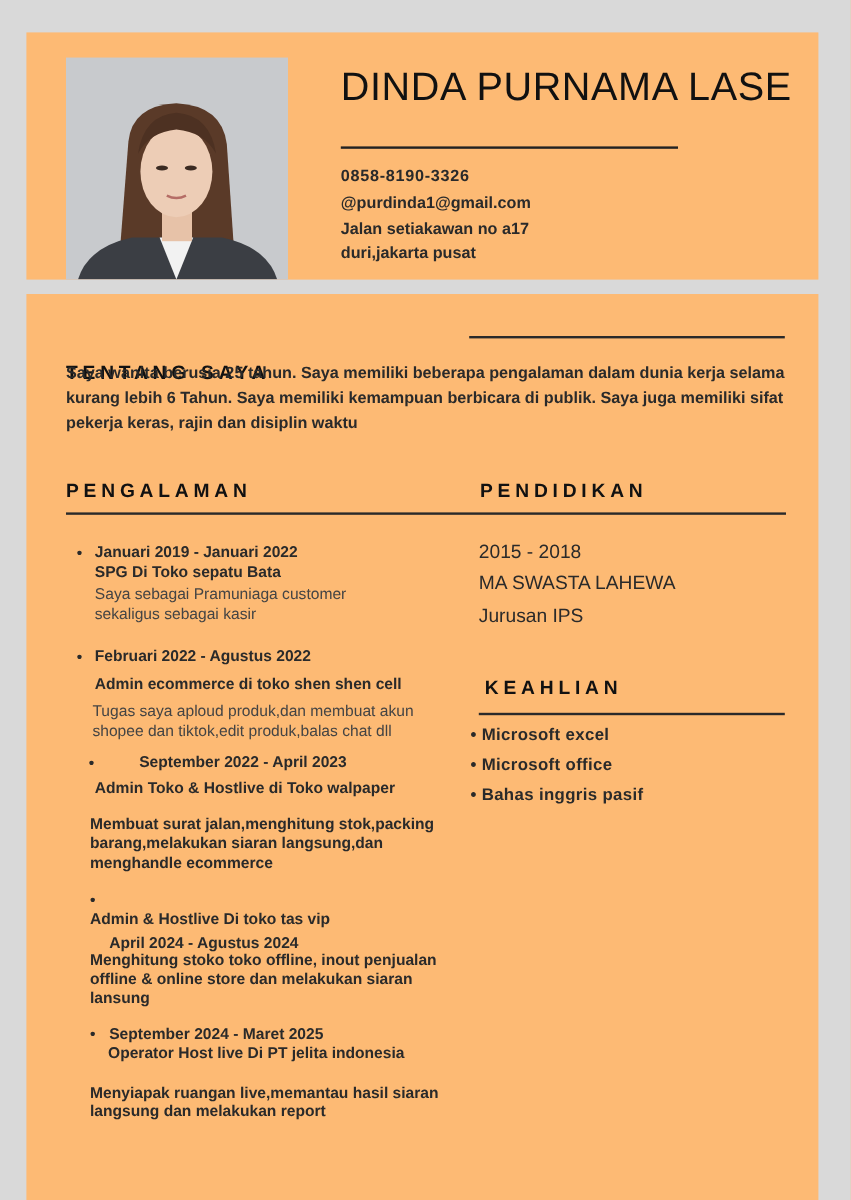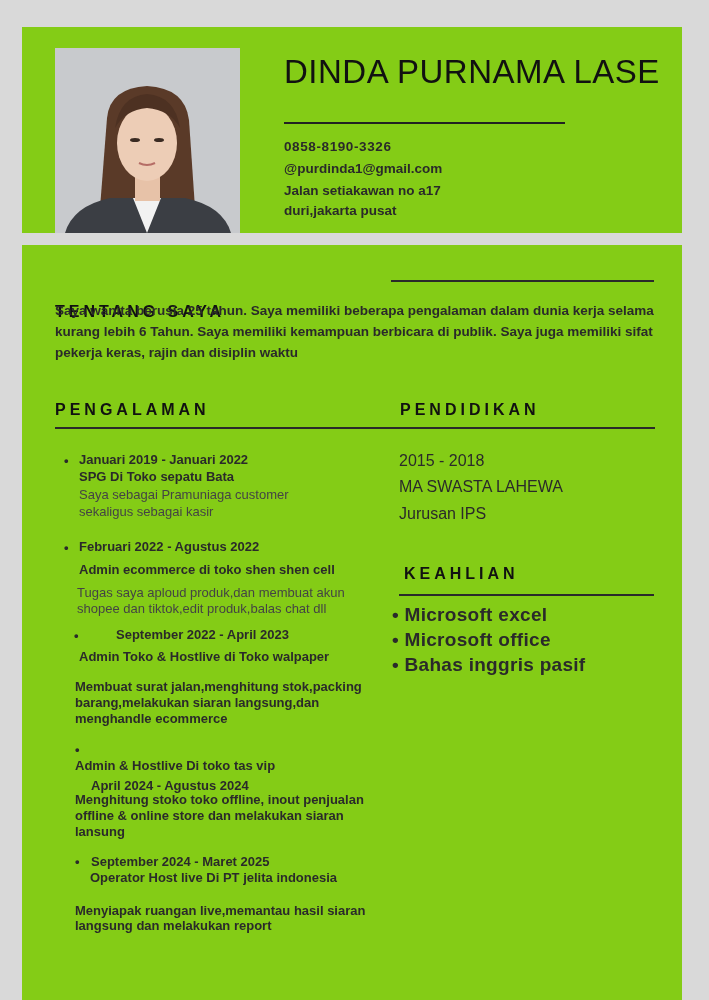--- a/index.html
+++ b/index.html
@@ -4,21 +4,21 @@
 <style>
   html, body { margin: 0; padding: 0; }
   body {
     width: 709px; height: 1000px; overflow: hidden;
     background: #d9d9d9;
     font-family: "Liberation Sans", sans-serif;
     color: #1a1a1a;
     position: relative;
   }
   .card {
-    position: absolute; background: #84cc16;
+    position: absolute; background: #fdba74;
     left: 22px; width: 660px;
   }
   .header-card { top: 27px; height: 206px; }
   .body-card { top: 245px; height: 760px; }
 
   .photo {
     position: absolute; left: 33px; top: 21px;
     width: 185px; height: 185px;
     background: #c9cbce; overflow: hidden;
   }
@@ -49,21 +49,21 @@
     position: absolute; left: 33px; top: 55px; width: 600px;
     font-size: 13.5px; font-weight: 700; line-height: 21px; color: #2a2a2a;
   }
 
   .exp { position: absolute; font-size: 13px; color: #2a2a2a; white-space: nowrap; }
   .b { font-weight: 700; }
   .n { font-weight: 400; color: #444; }
   .bullet { position: absolute; font-weight: 700; }
 
   .edu { position: absolute; left: 377px; font-size: 16px; font-weight: 400; color: #2a2a2a; }
-  .skill { position: absolute; left: 370px; font-size: 19px; font-weight: 700; color: #2a2a2a; letter-spacing: 0.3px; white-space: nowrap; }
+  .skill { position: absolute; left: 370px; font-size: 14px; font-weight: 700; color: #2a2a2a; letter-spacing: 0.3px; white-space: nowrap; }
 </style>
 </head>
 <body>
 
 <div class="card header-card">
   <div class="photo">
     <svg width="185" height="185" viewBox="0 0 185 185">
       <rect width="185" height="185" fill="#c8cacd"></rect>
 
       <path d="M52 70 Q55 40 92 38 Q130 40 134 72 L140 160 L45 160 Z" fill="#5a3a28"></path>

